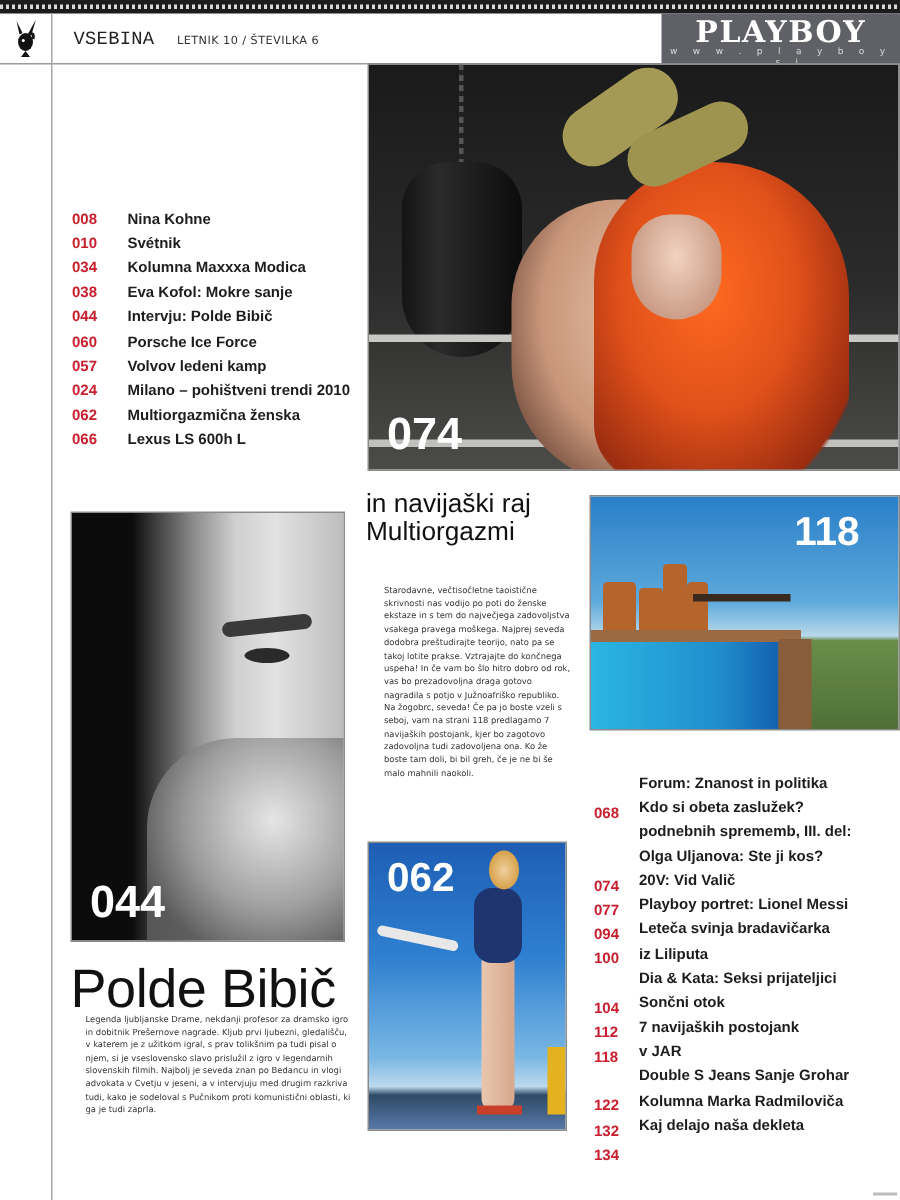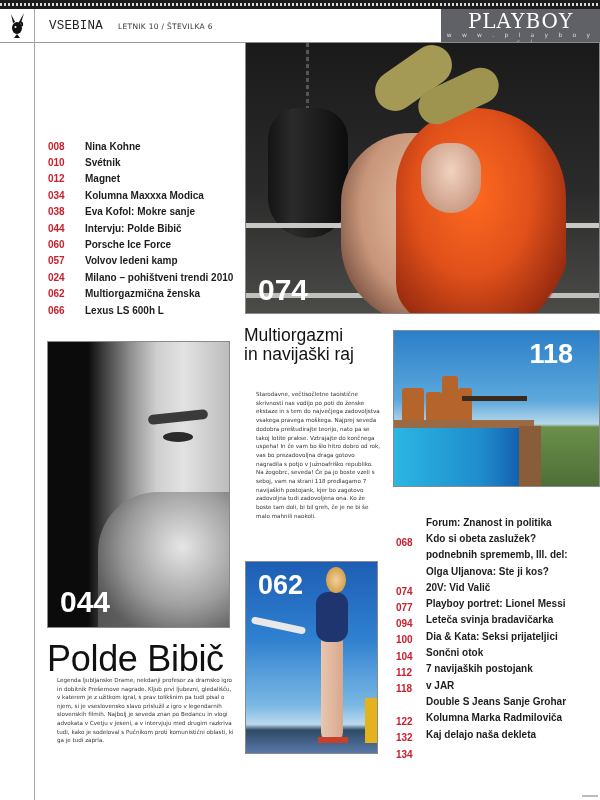--- a/index.html
+++ b/index.html
@@ -18,21 +18,21 @@
 
     
     .header { position: absolute; left: 0; top: 9px; width: 600px; height: 33px; }
     .bunny-cell { position: absolute; left: 0; top: 0; width: 34px; height: 33px; display:flex; align-items:center; justify-content:center; }
     .vsebina { position: absolute; left: 49px; top: 10px; font-family: Liberation Mono, monospace; font-size: 12.5px; letter-spacing: 0.2px; color:#222; font-weight: 300; }
     .issue { position: absolute; left: 118px; top: 13px; font-size: 7.5px; color:#333; letter-spacing: 0.3px; }
     .brand {
       position: absolute; left: 441px; top: 0px; width: 159px; height: 33px;
       background: #5f6166; color: #fff; text-align: center;
     }
-    .brand .name { font-family: "DejaVu Serif", serif; font-weight: normal; font-size: 20px; letter-spacing: 1px; line-height: 20px; padding-top: 2px; display:block; }
+    .brand .name { font-family: "DejaVu Serif", serif; font-weight: bold; font-size: 20px; letter-spacing: 1px; line-height: 20px; padding-top: 2px; display:block; }
     .brand .url { font-size: 6px; letter-spacing: 4.2px; color:#dcdcdc; display:block; margin-top: 0px; }
 
     .hline { position: absolute; left: 0; top: 42px; width: 245px; height: 1px; background: #9c9c9c; }
     .vline { position: absolute; left: 34px; top: 9px; width: 1px; height: 791px; background: #a7a7a7; }
 
     
     .toc-left { position: absolute; left: 48px; top: 138px; width: 200px; }
     .toc-row { display: flex; height: 16.4px; align-items: center; font-family: "Liberation Sans", sans-serif; font-weight: bold; font-size: 10px; }
     .toc-row .pg { color: #c8202e; width: 37px; flex: none; }
     .toc-row .tt { color: #1d1d1d; }
@@ -128,24 +128,20 @@
 <div class="toc-left">
   <div class="toc-row">
       <span class="pg">008</span>
       <span class="tt">Nina Kohne</span>
     </div>
   <div class="toc-row">
       <span class="pg">010</span>
       <span class="tt">Svétnik</span>
     </div>
   <div class="toc-row">
-      <span class="pg">012</span>
-      <span class="tt">Magnet</span>
-    </div>
-  <div class="toc-row">
       <span class="pg">034</span>
       <span class="tt">Kolumna Maxxxa Modica</span>
     </div>
   <div class="toc-row">
       <span class="pg">038</span>
       <span class="tt">Eva Kofol: Mokre sanje</span>
     </div>
   <div class="toc-row">
       <span class="pg">044</span>
       <span class="tt">Intervju: Polde Bibič</span>
@@ -180,22 +176,22 @@
   <div class="rope3"></div>
   <div class="skin"></div>
   <div class="hair"></div>
   <div class="face"></div>
   <div class="wrap1"></div>
   <div class="wrap2"></div>
   <span class="num">074</span>
 </div>
 
 <div class="headline">
+  <div>in navijaški raj</div>
   <div>Multiorgazmi</div>
-  <div>in navijaški raj</div>
 </div>
 <p class="intro">Starodavne, večtisočletne taoistične skrivnosti nas vodijo po poti do ženske ekstaze in s tem do največjega zadovoljstva vsakega pravega moškega. Najprej seveda dodobra preštudirajte teorijo, nato pa se takoj lotite prakse. Vztrajajte do končnega uspeha! In če vam bo šlo hitro dobro od rok, vas bo prezadovoljna draga gotovo nagradila s potjo v Južnoafriško republiko. Na žogobrc, seveda! Če pa jo boste vzeli s seboj, vam na strani 118 predlagamo 7 navijaških postojank, kjer bo zagotovo zadovoljna tudi zadovoljena ona. Ko že boste tam doli, bi bil greh, če je ne bi še malo mahnili naokoli.</p>
 
 <div class="photo ph-118">
   <div class="wall" style="left:8px;width:22px;height:40px;"></div>
   <div class="wall" style="left:32px;width:16px;height:36px;"></div>
   <div class="wall" style="left:48px;width:16px;height:52px;"></div>
   <div class="wall" style="left:64px;width:14px;height:40px;"></div>
   <div class="roof"></div>
   <div class="deck2"></div>
@@ -226,20 +222,24 @@
       <span class="tt">20V: Vid Valič</span>
     </div>
   <div class="toc-row">
       <span class="pg">094</span>
       <span class="tt">Playboy portret: Lionel Messi</span>
     </div>
   <div class="toc-row">
       <span class="pg">100</span>
       <span class="tt">Leteča svinja bradavičarka</span>
     </div>
+  <div class="toc-row cont">
+      <span class="pg"></span>
+      <span class="tt">iz Liliputa</span>
+    </div>
   <div class="toc-row">
       <span class="pg">104</span>
       <span class="tt">Dia &amp; Kata: Seksi prijateljici</span>
     </div>
   <div class="toc-row">
       <span class="pg">112</span>
       <span class="tt">Sončni otok</span>
     </div>
   <div class="toc-row">
       <span class="pg">118</span>

